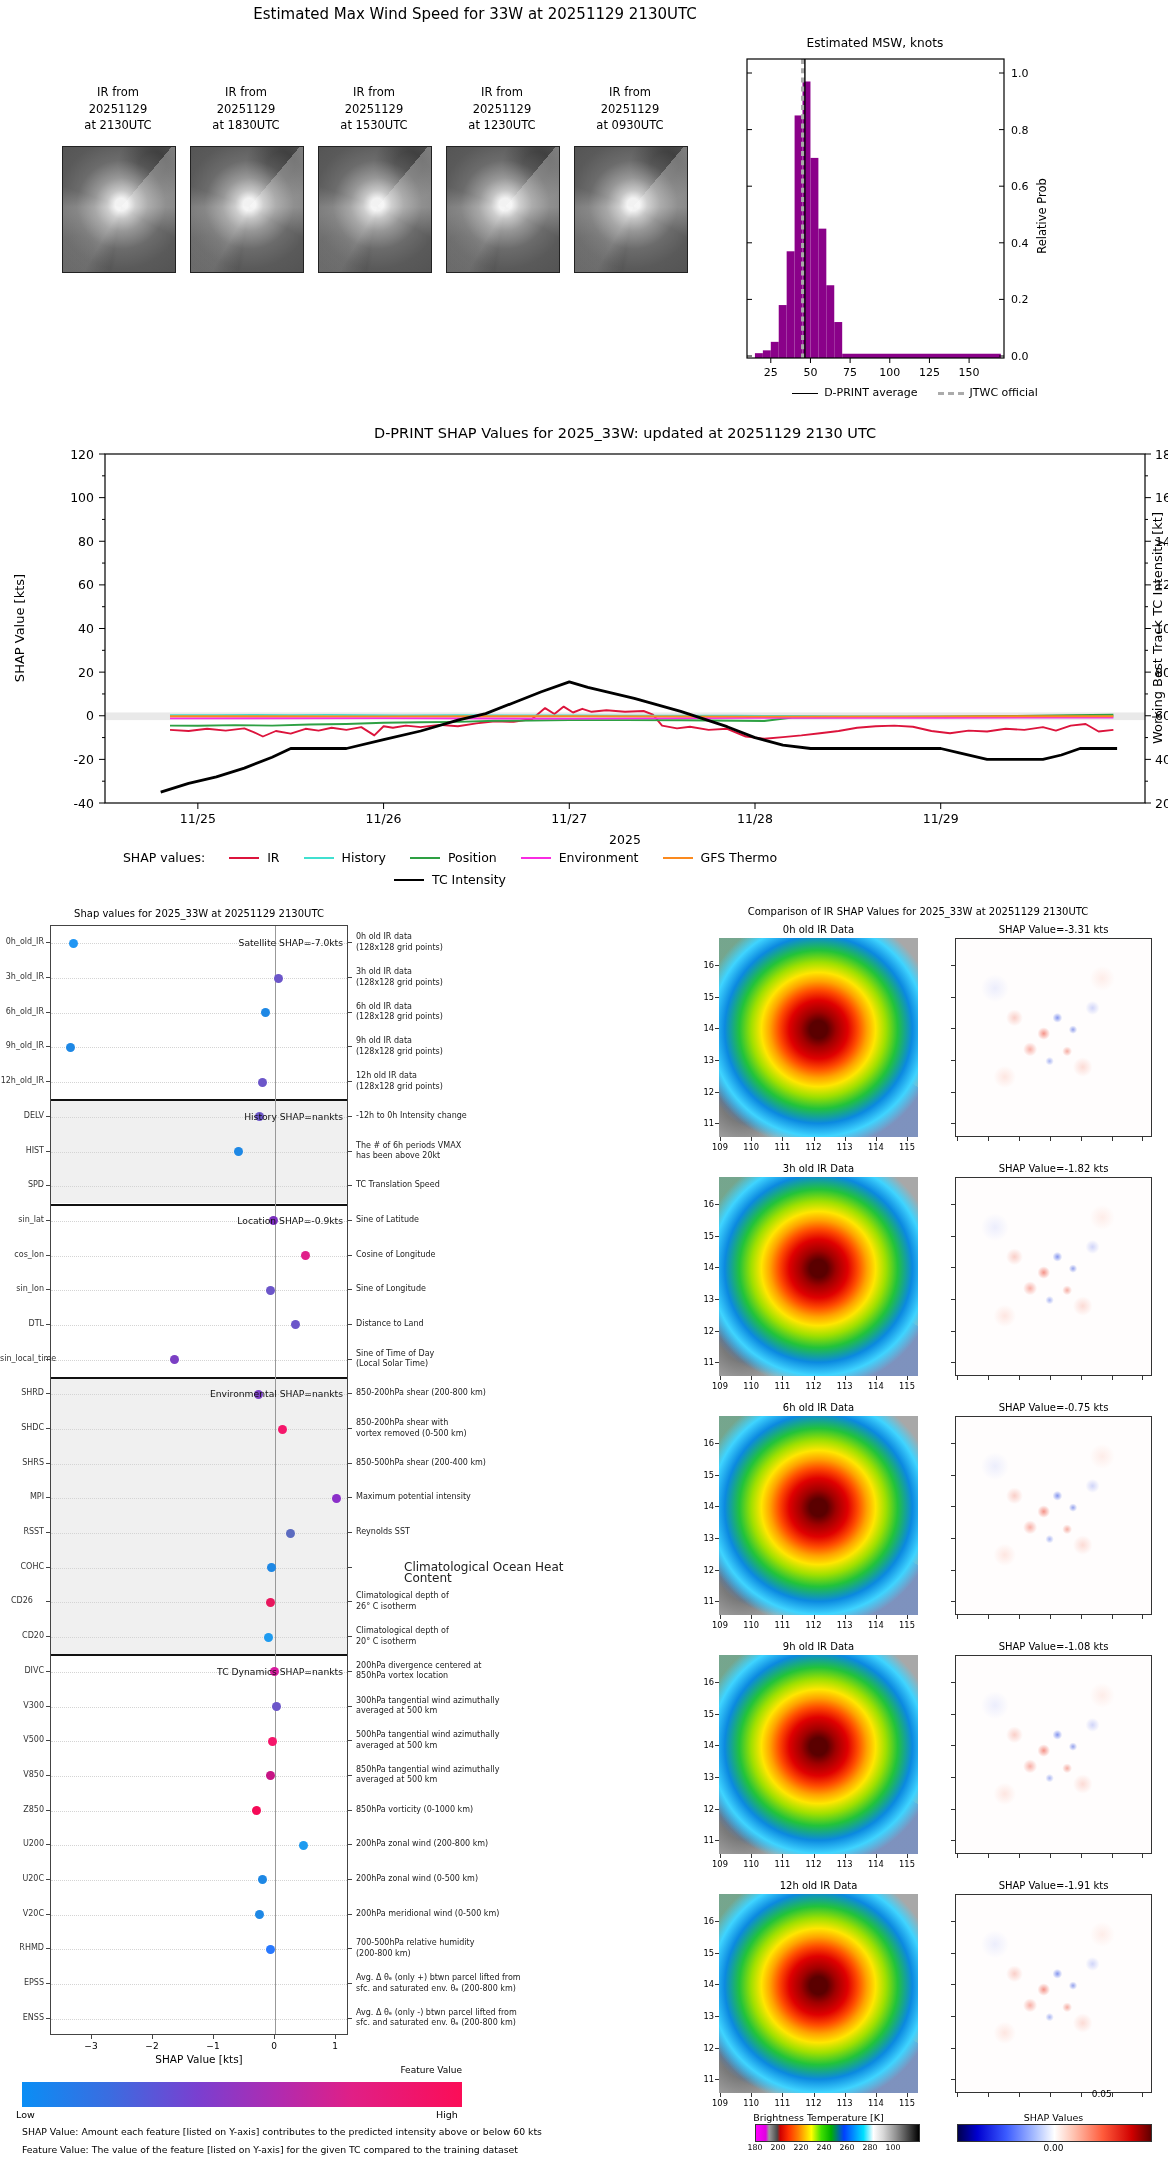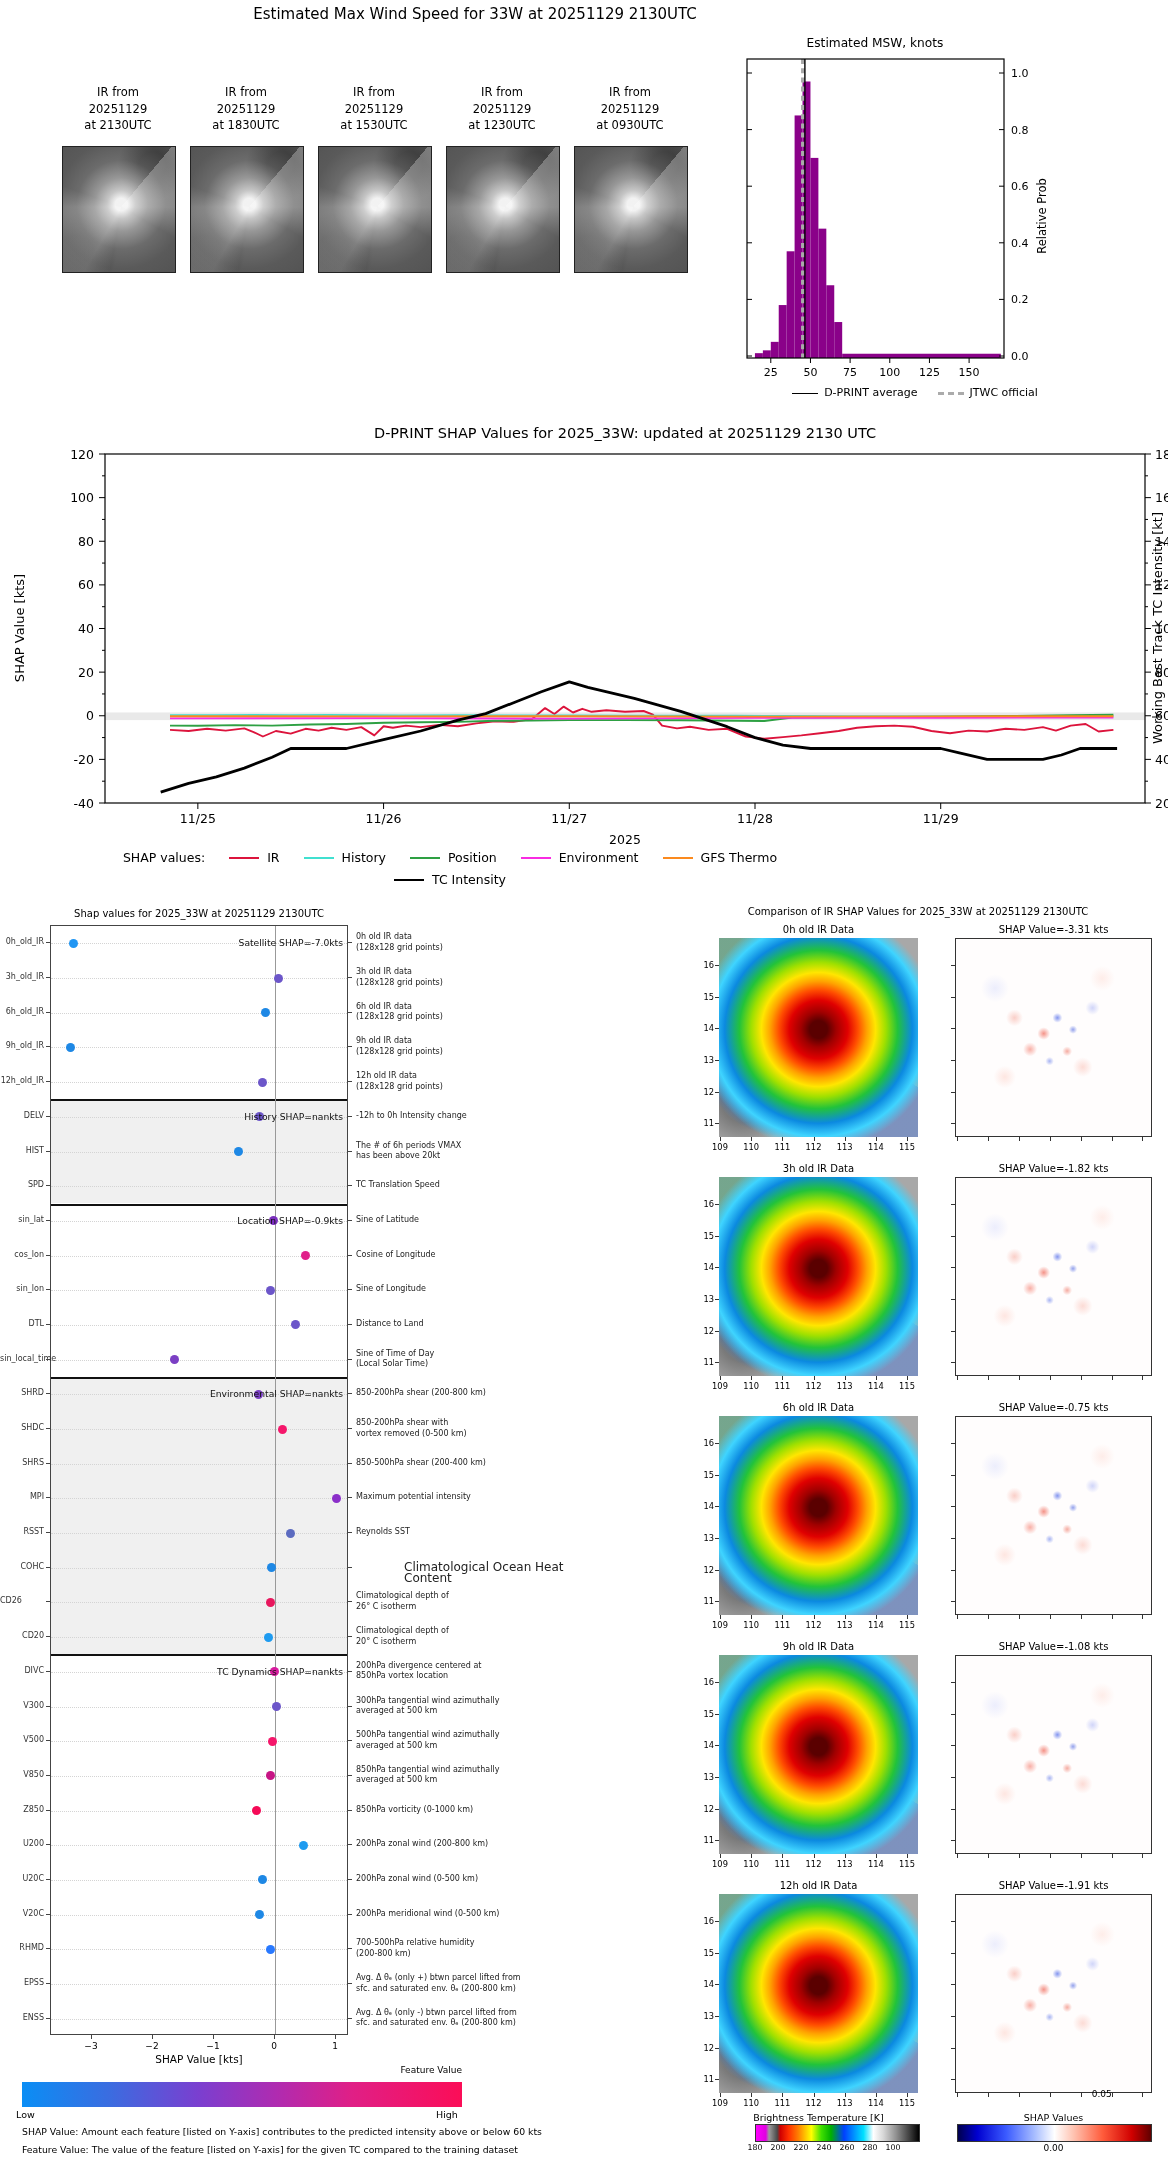--- a/index.html
+++ b/index.html
@@ -400,21 +400,21 @@
       <div class="abs" style="left: 348px; top: 592.3px; width: 4px; height: 1px; background: rgb(68, 68, 68);"></div>
       <div class="abs" style="left: 356px; top: 587.3px; width: 180px; font-size: 8px; line-height: 10.5px; color: rgb(34, 34, 34); white-space: pre-line;">Maximum potential intensity</div>
       <div class="abs" style="left: 0px; top: 622px; width: 44px; text-align: right; font-size: 8px; color: rgb(51, 51, 51);">RSST</div>
       <div class="abs" style="left: 46px; top: 627px; width: 4px; height: 1px; background: rgb(68, 68, 68);"></div>
       <div class="abs" style="left: 348px; top: 627px; width: 4px; height: 1px; background: rgb(68, 68, 68);"></div>
       <div class="abs" style="left: 356px; top: 622px; width: 180px; font-size: 8px; line-height: 10.5px; color: rgb(34, 34, 34); white-space: pre-line;">Reynolds SST</div>
       <div class="abs" style="left: 0px; top: 656.7px; width: 44px; text-align: right; font-size: 8px; color: rgb(51, 51, 51);">COHC</div>
       <div class="abs" style="left: 46px; top: 661.7px; width: 4px; height: 1px; background: rgb(68, 68, 68);"></div>
       <div class="abs" style="left: 348px; top: 661.7px; width: 4px; height: 1px; background: rgb(68, 68, 68);"></div>
       <div class="abs" style="left: 356px; top: 657px; width: 180px; font-size: 12px; line-height: 10.5px; color: rgb(34, 34, 34); white-space: pre-line; margin-left: 48px;">Climatological Ocean Heat Content</div>
-      <div class="abs" style="left: 0px; top: 691.4px; width: 44px; text-align: left; font-size: 8px; color: rgb(51, 51, 51);">CD26</div>
+      <div class="abs" style="left: 0px; top: 691.4px; width: 44px; text-align: center; font-size: 8px; color: rgb(51, 51, 51);">CD26</div>
       <div class="abs" style="left: 46px; top: 696.4px; width: 4px; height: 1px; background: rgb(68, 68, 68);"></div>
       <div class="abs" style="left: 348px; top: 696.4px; width: 4px; height: 1px; background: rgb(68, 68, 68);"></div>
       <div class="abs" style="left: 356px; top: 686.4px; width: 180px; font-size: 8px; line-height: 10.5px; color: rgb(34, 34, 34); white-space: pre-line;">Climatological depth of
 26° C isotherm</div>
       <div class="abs" style="left: 0px; top: 726.1px; width: 44px; text-align: right; font-size: 8px; color: rgb(51, 51, 51);">CD20</div>
       <div class="abs" style="left: 46px; top: 731.1px; width: 4px; height: 1px; background: rgb(68, 68, 68);"></div>
       <div class="abs" style="left: 348px; top: 731.1px; width: 4px; height: 1px; background: rgb(68, 68, 68);"></div>
       <div class="abs" style="left: 356px; top: 721.1px; width: 180px; font-size: 8px; line-height: 10.5px; color: rgb(34, 34, 34); white-space: pre-line;">Climatological depth of
 20° C isotherm</div>
       <div class="abs" style="left: 0px; top: 760.8px; width: 44px; text-align: right; font-size: 8px; color: rgb(51, 51, 51);">DIVC</div>

